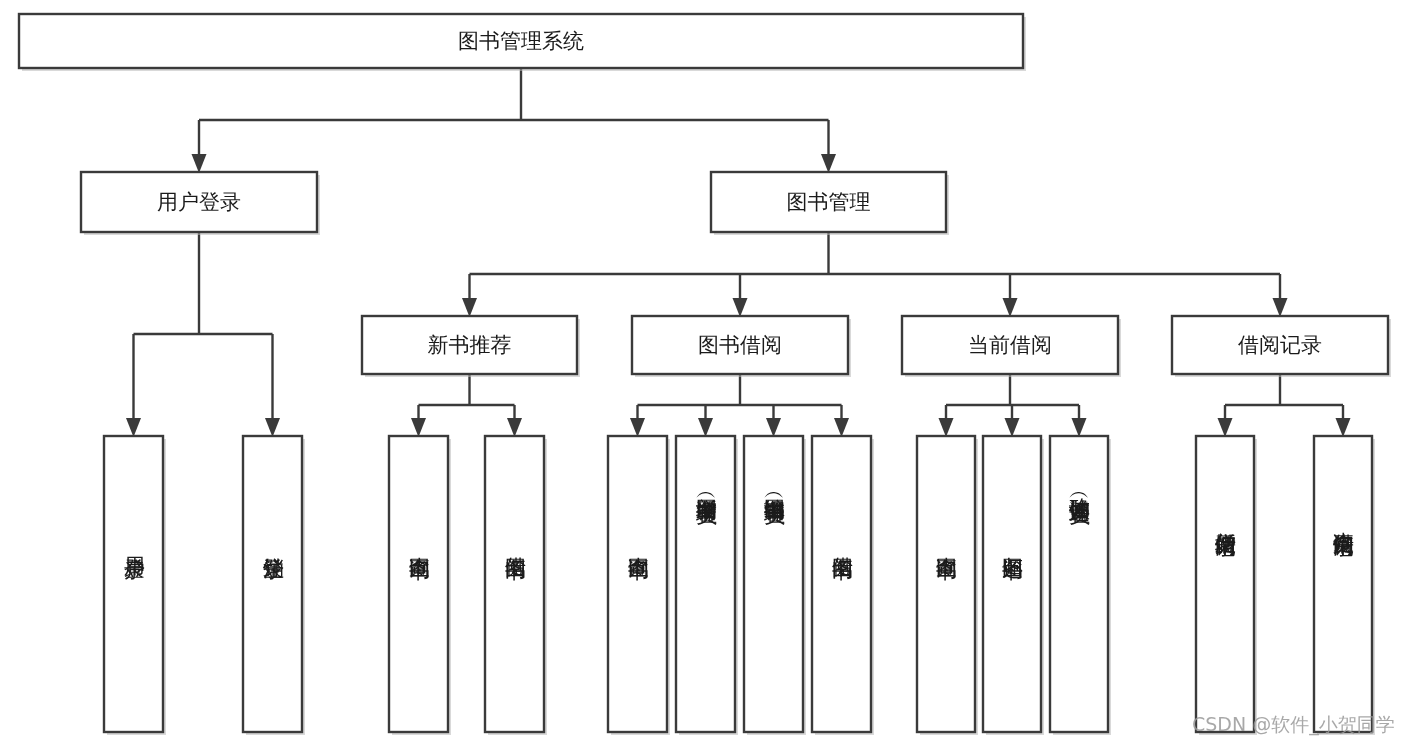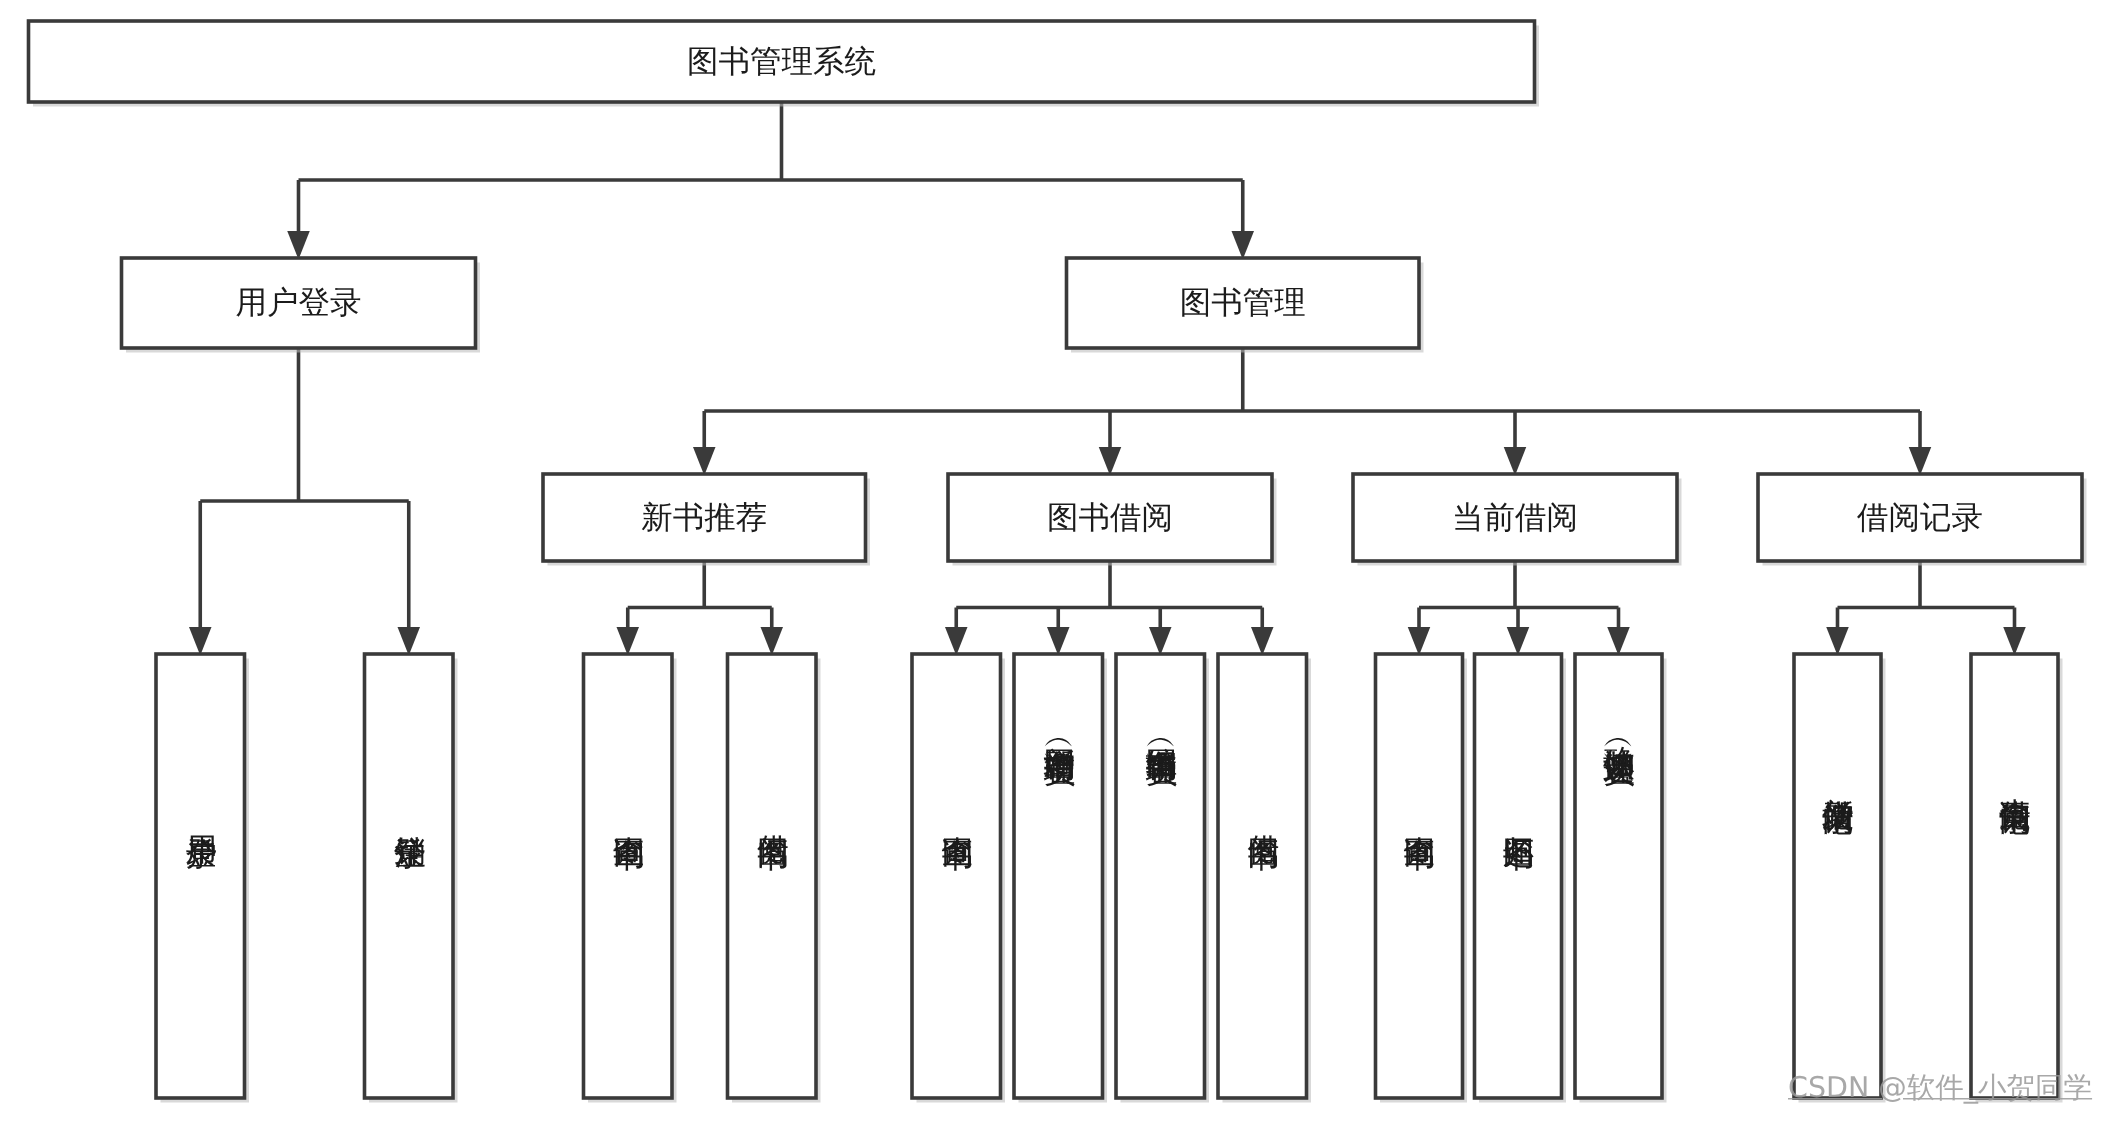--- a/index.html
+++ b/index.html
@@ -59,21 +59,20 @@
     white-space: nowrap;
     pointer-events: none;
   }
   .watermark {
     position: absolute;
     font-family: "DejaVu Sans", "Liberation Sans", sans-serif;
     font-size: 19px;
     color: #9a9a9a;
     white-space: nowrap;
     opacity: 0.85;
-    text-decoration: underline;
   }
 </style>
 </head>
 <body>
 
 <svg id="diagram" viewBox="0 0 1405 747" xmlns="http://www.w3.org/2000/svg">
 
   <g id="edge-layer">
       <path class="connector" d="M 521 68 L 521 120"></path>
       <path class="connector" d="M 199 120 L 828.5 120"></path>

